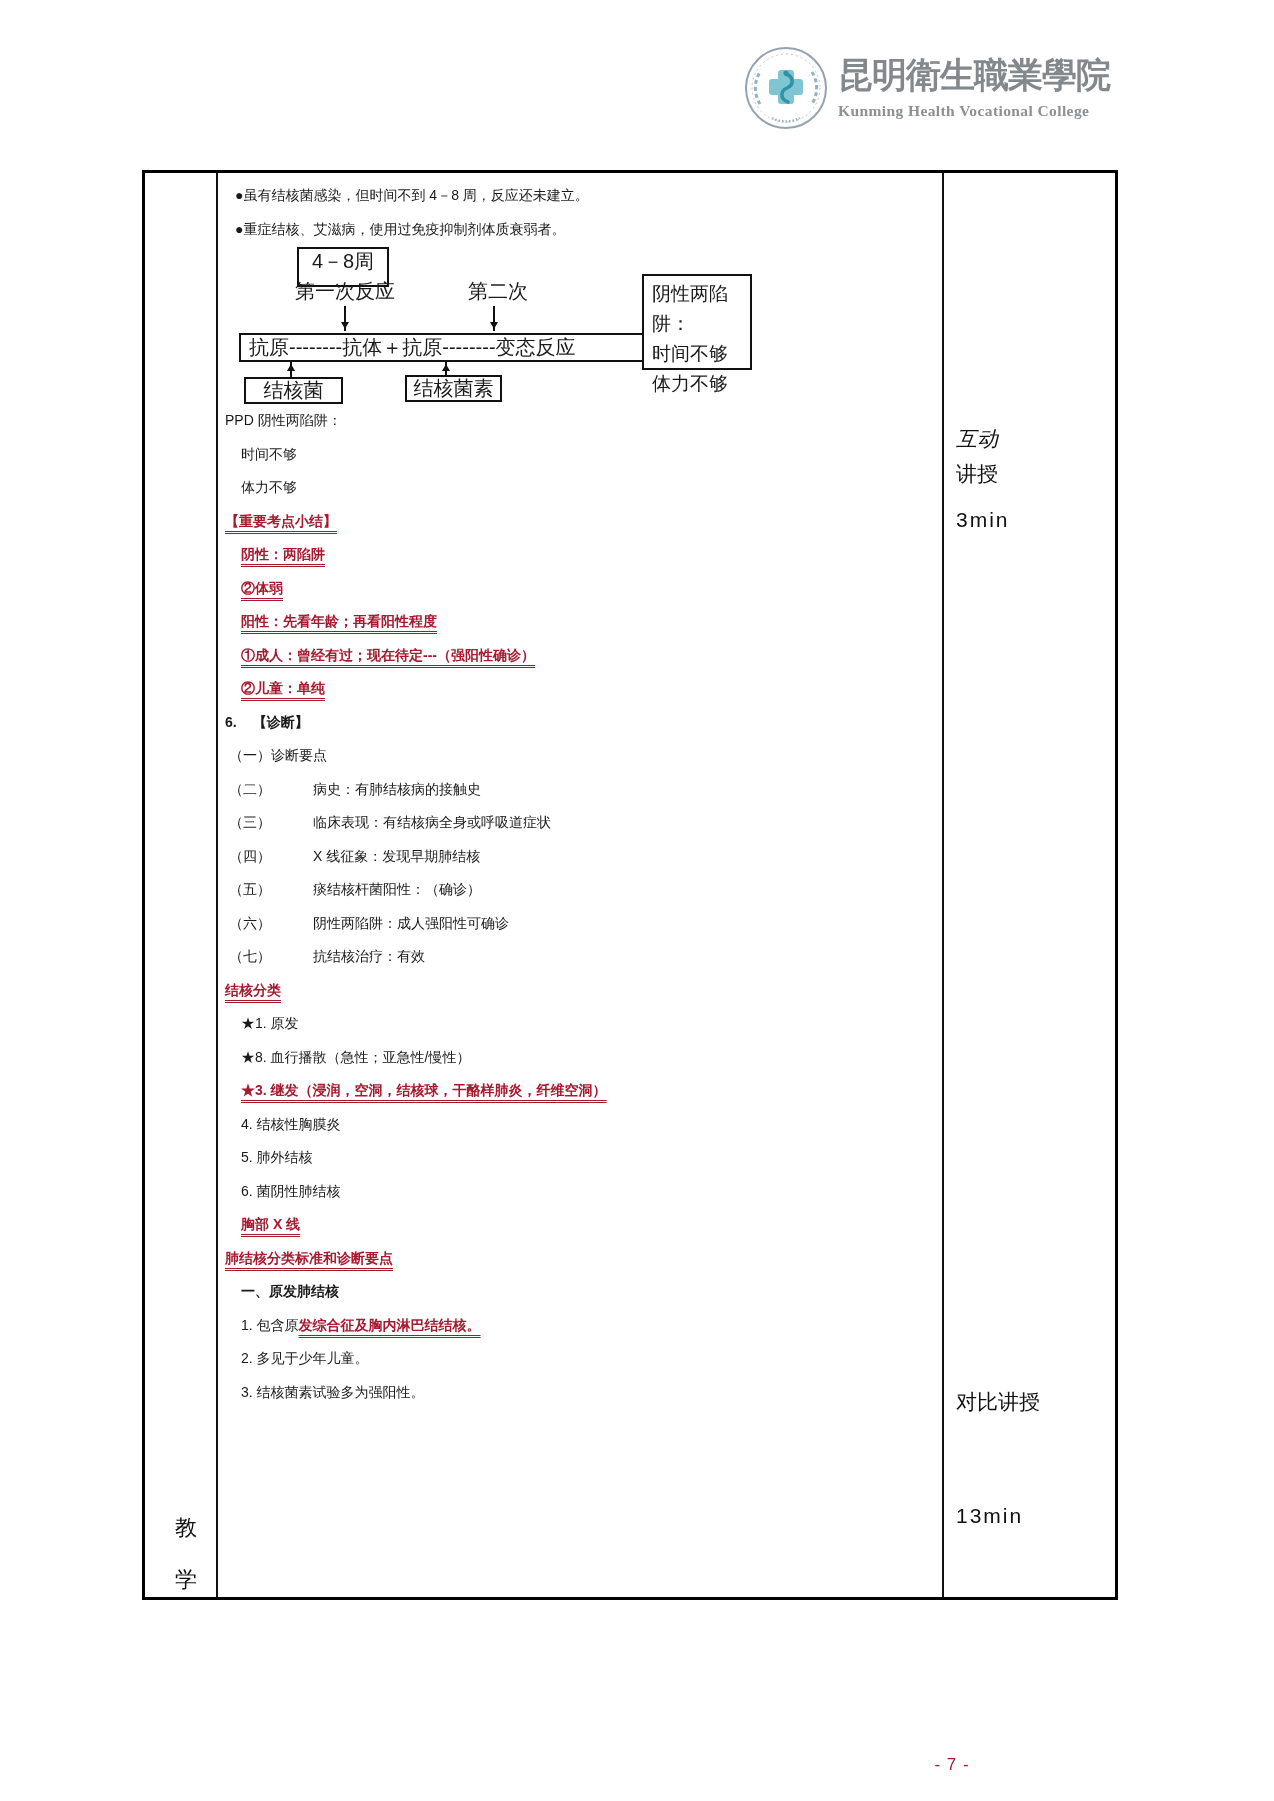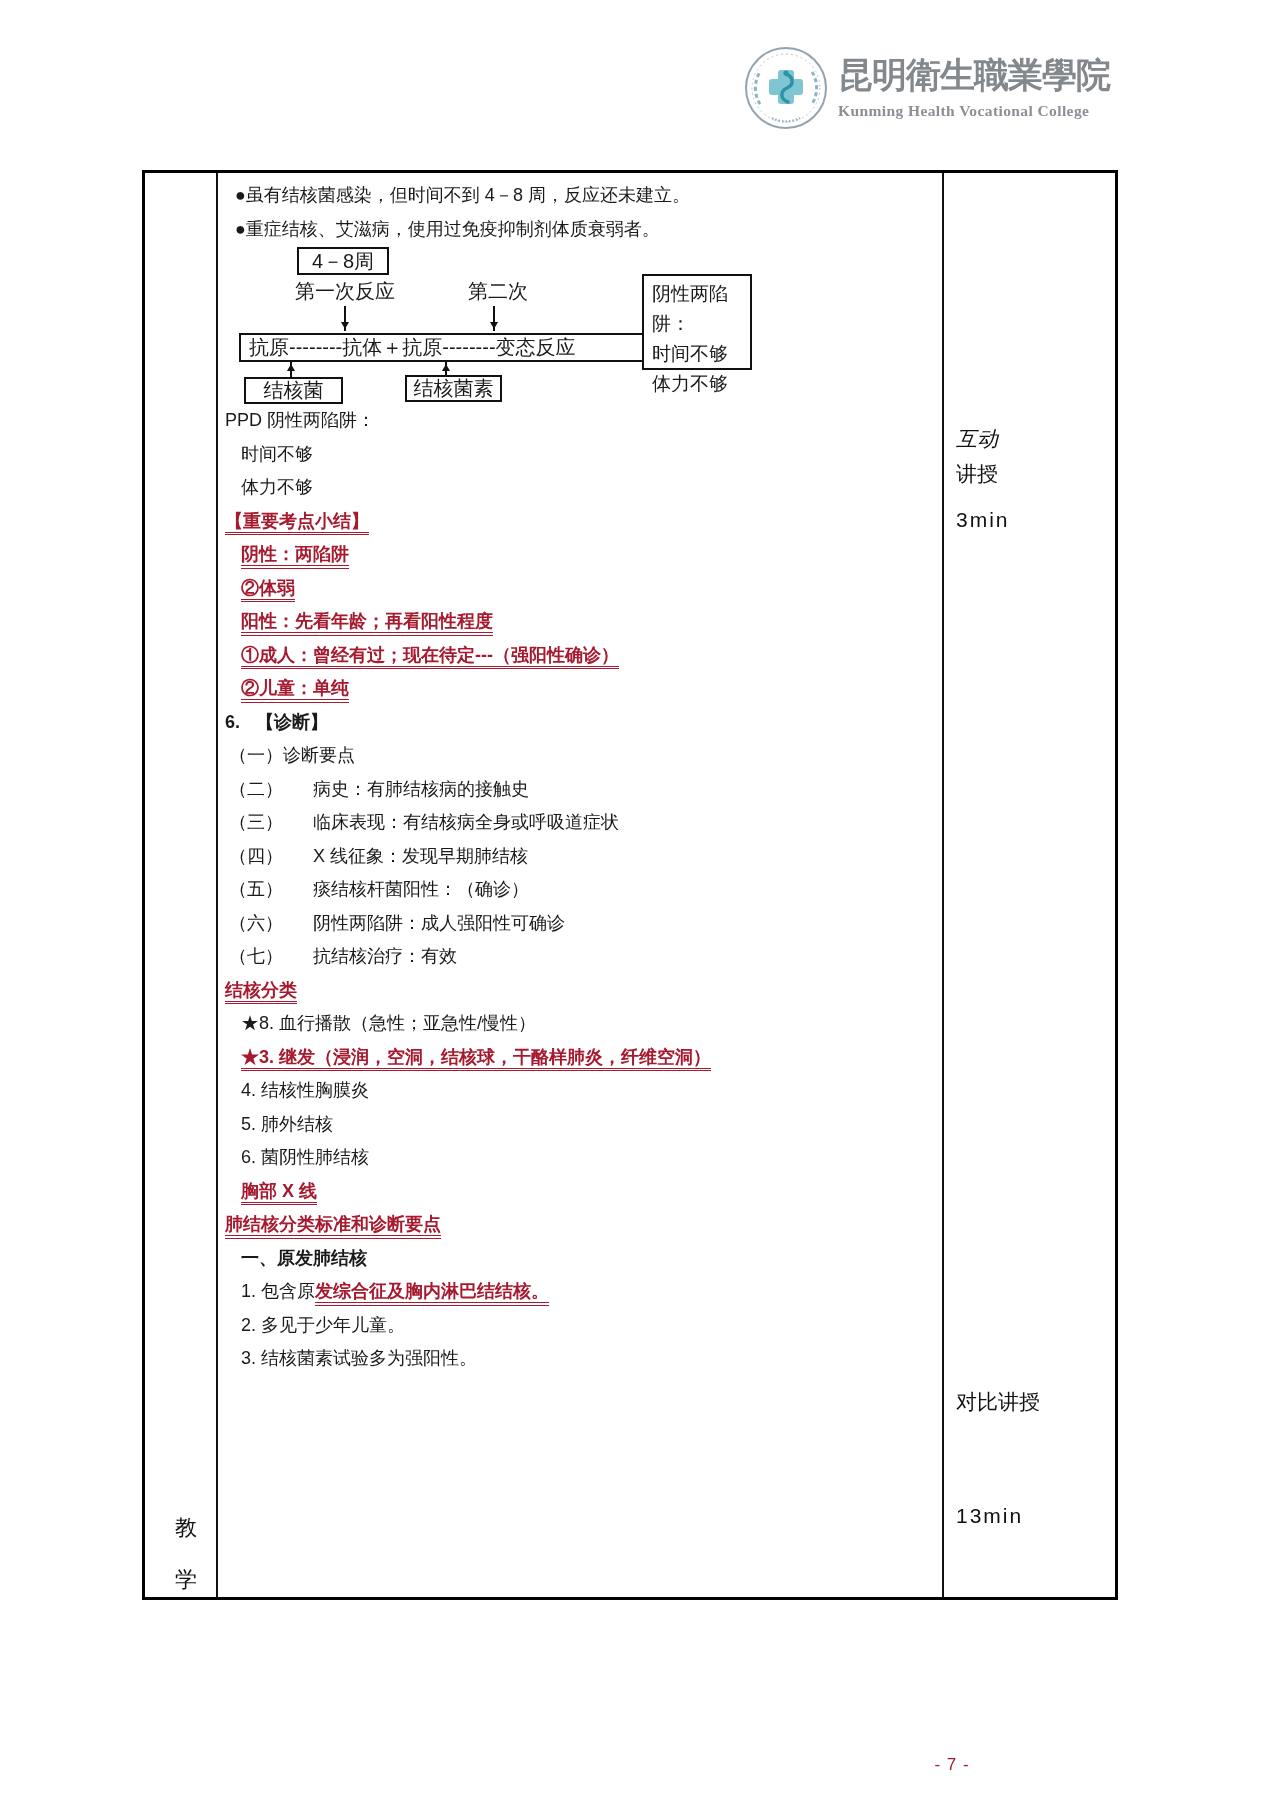--- a/index.html
+++ b/index.html
@@ -22,36 +22,36 @@
   .left-char{position:absolute;left:30px;font-size:22px;color:#111;}
   .lc1{top:1340px;} .lc2{top:1392px;}
 
   .rc-item{position:absolute;left:811px;font-size:21px;white-space:nowrap;color:#111;}
   .rc1{top:252px;font-style:italic;} .rc2{top:287px;} .rc3{top:335px;letter-spacing:2px;}
   .rc4{top:1215px;} .rc5{top:1331px;letter-spacing:2px;}
 
   
   .main-flow{position:absolute;left:73px;top:0;width:724px;box-sizing:border-box;
              padding:6px 0 0 7px;}
-  .ln{font-size:18px;line-height:33.5px;white-space:nowrap;}
+  .ln{font-size:14px;line-height:33.5px;white-space:nowrap;}
   .b{padding-left:10px;}
   .ind{padding-left:16px;}
   .di{padding-left:4px;}
   .di-lbl{display:inline-block;}
   .gap .di-lbl{width:84px;}
   .bold{font-weight:bold;}
   .red{color:#A6192E;font-weight:bold;
        text-decoration:underline double #A6192E;text-underline-offset:5px;}
   .num{display:inline-block;margin-right:16px;}
 
   
   .diagram{position:relative;height:157px;margin-top:1px;}
   .dbox{position:absolute;border:2px solid #111;box-sizing:border-box;
         font-size:20px;text-align:center;background:#fff;}
-  .week-box{left:72px;top:0;width:92px;height:28px;line-height:24px;}
+  .week-box{left:72px;top:0;width:92px;height:40px;line-height:24px;}
   .dlabel{position:absolute;font-size:20px;white-space:nowrap;}
   .lbl1{left:70px;top:31px;} .lbl2{left:243px;top:31px;}
   .arrow{position:absolute;width:2px;background:#111;}
   .a-down::after{content:"";position:absolute;bottom:-2px;left:-3px;
                  border:4px solid transparent;border-top:7px solid #111;}
   .a-up::after{content:"";position:absolute;top:-2px;left:-3px;
                border:4px solid transparent;border-bottom:7px solid #111;}
   .ad1{left:119px;top:59px;height:25px;} .ad2{left:268px;top:59px;height:25px;}
   .main-box{left:14px;top:86px;width:446px;height:29px;text-align:left;
             padding-left:8px;line-height:25px;white-space:nowrap;}
@@ -139,20 +139,21 @@
 
       <div class="ln di"><span class="di-lbl">（一）</span><span>诊断要点</span></div>
       <div class="ln di gap"><span class="di-lbl">（二）</span><span>病史：有肺结核病的接触史</span></div>
       <div class="ln di gap"><span class="di-lbl">（三）</span><span>临床表现：有结核病全身或呼吸道症状</span></div>
       <div class="ln di gap"><span class="di-lbl">（四）</span><span>X 线征象：发现早期肺结核</span></div>
       <div class="ln di gap"><span class="di-lbl">（五）</span><span>痰结核杆菌阳性：（确诊）</span></div>
       <div class="ln di gap"><span class="di-lbl">（六）</span><span>阴性两陷阱：成人强阳性可确诊</span></div>
       <div class="ln di gap"><span class="di-lbl">（七）</span><span>抗结核治疗：有效</span></div>
 
       <div class="ln red">结核分类</div>
+      <div class="ln ind">★1. 原发</div>
       <div class="ln ind">★8. 血行播散（急性；亚急性/慢性）</div>
       <div class="ln ind"><span class="red">★3. 继发（浸润，空洞，结核球，干酪样肺炎，纤维空洞）</span></div>
       <div class="ln ind">4. 结核性胸膜炎</div>
       <div class="ln ind">5. 肺外结核</div>
       <div class="ln ind">6. 菌阴性肺结核</div>
       <div class="ln ind"><span class="red">胸部 X 线</span></div>
 
       <div class="ln red">肺结核分类标准和诊断要点</div>
       <div class="ln ind bold">一、原发肺结核</div>
       <div class="ln ind"><span>1. 包含原</span><span class="red">发综合征及胸内淋巴结结核。</span></div>

